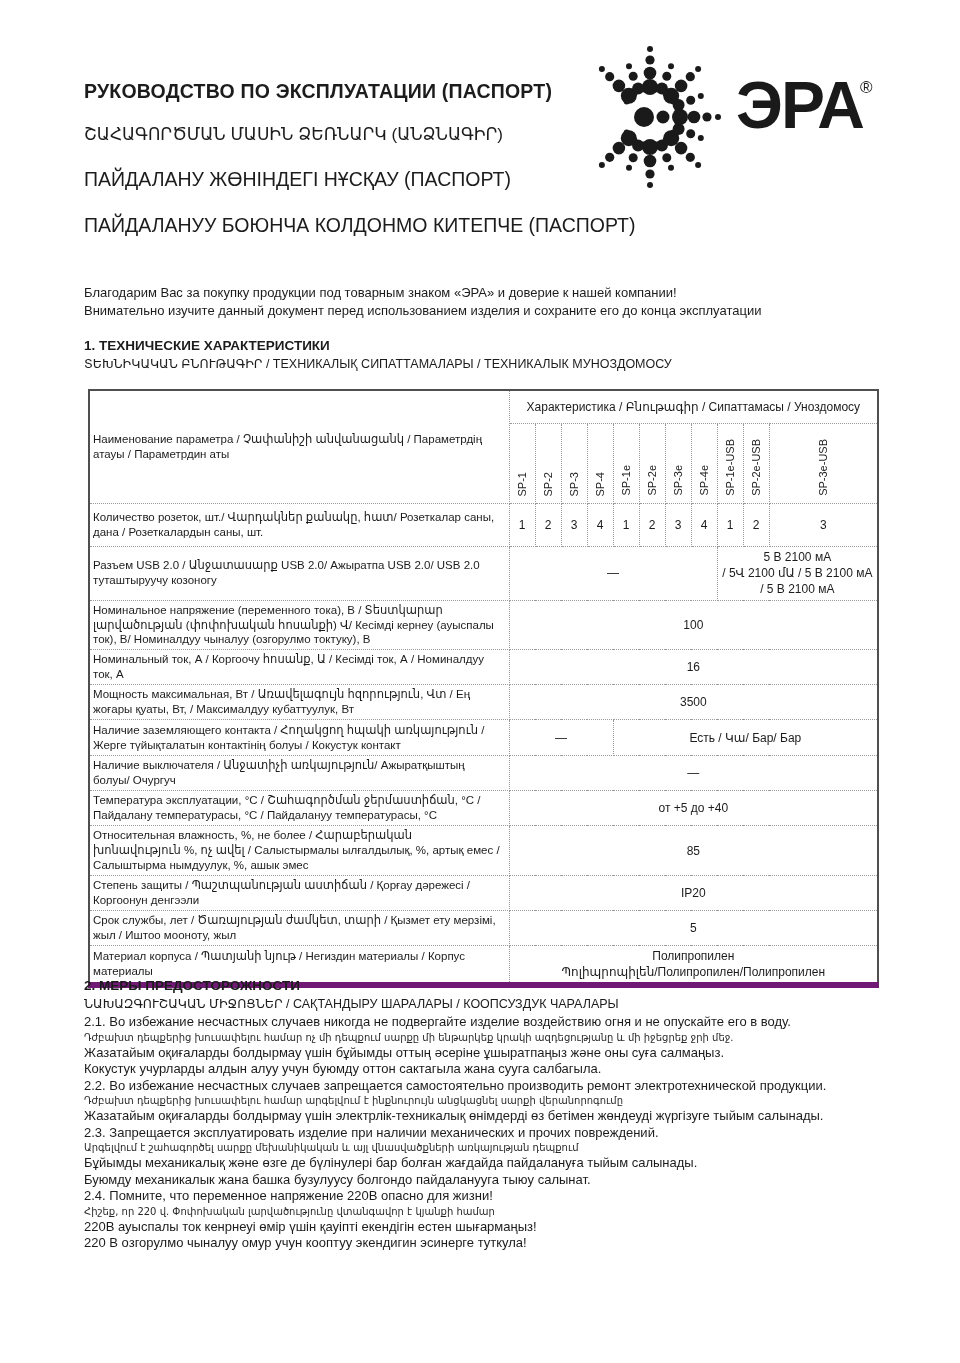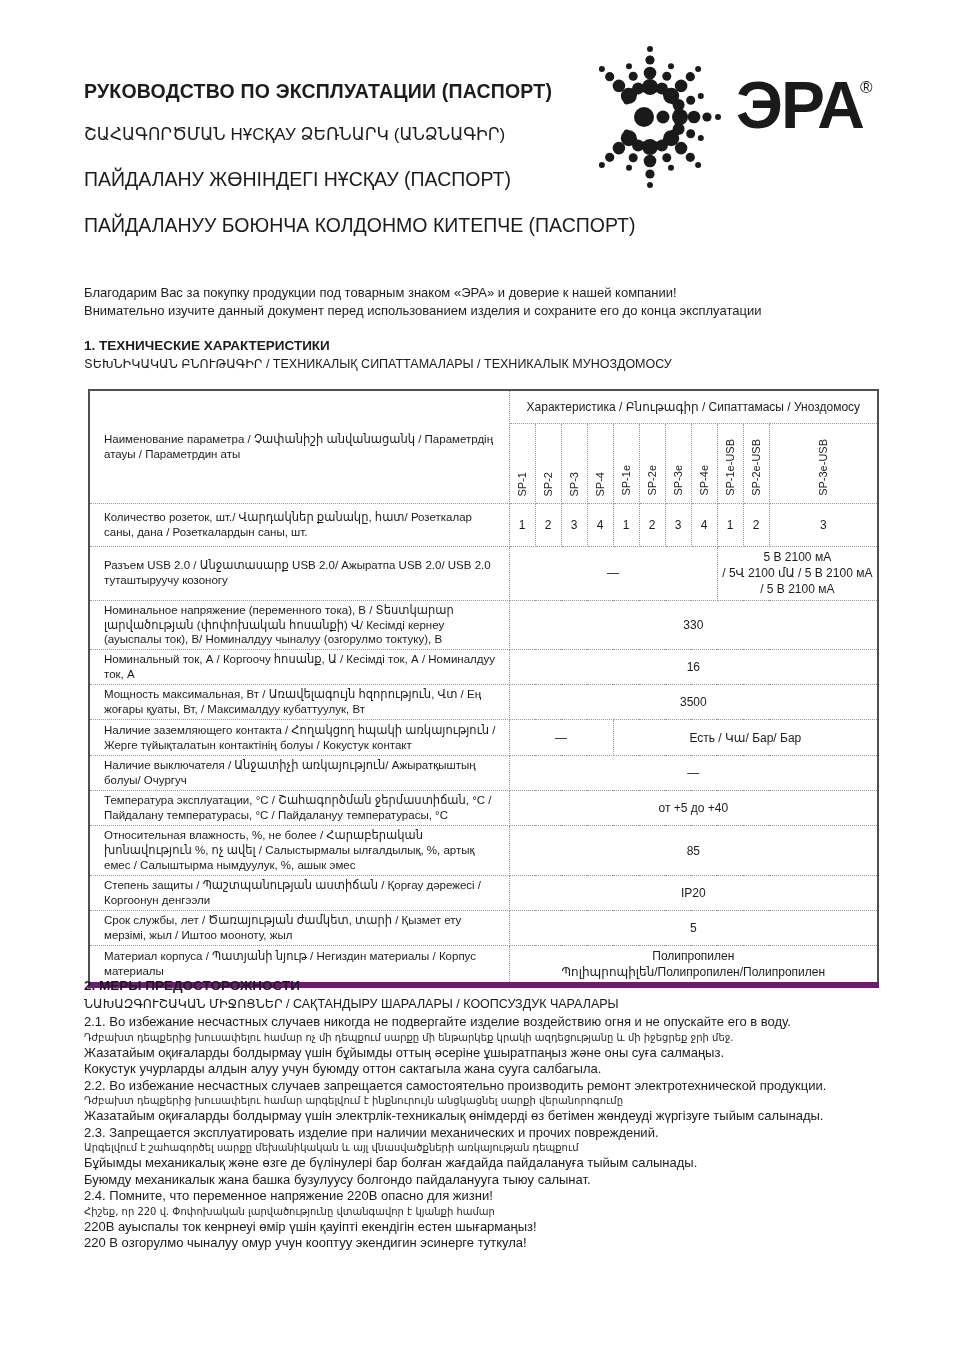--- a/index.html
+++ b/index.html
@@ -38,21 +38,21 @@
     border-collapse:collapse;table-layout:fixed;
     font-size:11.5px;
   }
   .spec-table td{
     border:1px dotted #9a9a9a;
     padding:2px 4px;vertical-align:middle;overflow:hidden;
   }
   .spec-table{border:2px solid #4f4f4f;}
   .spec-table tr.bottom-row td{border-bottom:6px solid #701a75;}
   td.param{
-    text-align:left;font-size:11.5px;line-height:1.3;padding-left:14px;padding-right:8px;
+    text-align:left;font-size:11.5px;line-height:1.3;padding-left:3px;padding-right:8px;
   }
   td.val{text-align:center;font-size:12px;}
   td.char-h{text-align:center;font-size:12px;height:28px;}
   tr.models-row td{vertical-align:bottom;text-align:center;padding:0 0 5px 0;}
   .vtext{
     display:inline-block;writing-mode:vertical-rl;transform:rotate(180deg);
     font-size:11px;line-height:1;white-space:nowrap;
   }
   .preline{white-space:pre-line;line-height:1.35;}
   tr.hr1{height:28px;} tr.hr2{height:80px;}
@@ -64,21 +64,21 @@
   .ln{white-space:nowrap;}
   .ln.ru{font-size:13px;line-height:16.5px;}
   .ln.hy{font-size:10px;line-height:14px;color:#2a2a2a;font-family:"DejaVu Sans",sans-serif;}
 </style>
 </head>
 <body>
 
 <div class="page">
 
   <div class="doc-title t-ru">РУКОВОДСТВО ПО ЭКСПЛУАТАЦИИ (ПАСПОРТ)</div>
-  <div class="doc-title t-hy">ՇԱՀԱԳՈՐԾՄԱՆ НҰСҚАУ ՁԵՌՆԱՐԿ (ԱՆՁՆԱԳԻՐ)</div>
+  <div class="doc-title t-hy">ՇԱՀԱԳՈՐԾՄԱՆ ՄԱՍԻՆ ՁԵՌՆԱՐԿ (ԱՆՁՆԱԳԻՐ)</div>
   <div class="doc-title t-kk">ПАЙДАЛАНУ ЖӨНІНДЕГІ НҰСҚАУ (ПАСПОРТ)</div>
   <div class="doc-title t-ky">ПАЙДАЛАНУУ БОЮНЧА КОЛДОНМО КИТЕПЧЕ (ПАСПОРТ)</div>
 
   <div class="logo">
     <svg id="era-dots" width="152" height="158" viewBox="0 0 152 158">
         <circle cx="50.8" cy="98.2" r="8" fill="#1a1a1a"></circle>
         <circle cx="40.9" cy="108.1" r="6.3" fill="#1a1a1a"></circle>
         <circle cx="31.7" cy="117.3" r="4.6" fill="#1a1a1a"></circle>
         <circle cx="23.9" cy="125.1" r="3" fill="#1a1a1a"></circle>
         <circle cx="72.0" cy="107.0" r="8" fill="#1a1a1a"></circle>
@@ -204,21 +204,21 @@
       <tr class="r1">
         <td class="param">Разъем USB 2.0 /  Անջատասարք USB 2.0/  Ажыратпа USB 2.0/  USB 2.0 туташтыруучу козоногу</td>
         <td class="val" colspan="8">—</td>
         <td class="val preline" colspan="3">5 В 2100 мА
 / 5Վ 2100 մԱ / 5 В 2100 мА
 / 5 В 2100 мА</td>
       </tr>
 
       <tr class="r2">
         <td class="param">Номинальное напряжение (переменного тока), В / Տեստկարար լարվածության (փոփոխական հոսանքի) Վ/ Кесімді кернеу (ауыспалы ток), В/ Номиналдуу чыналуу (озгорулмо токтуку), В</td>
-        <td class="val" colspan="11">330</td>
+        <td class="val" colspan="11">100</td>
       </tr>
 
       <tr class="r3">
         <td class="param">Номинальный ток, А / Коргоочу հոսանք, Ա / Кесімді ток, А / Номиналдуу ток, А</td>
         <td class="val" colspan="11">16</td>
       </tr>
 
       <tr class="r4">
         <td class="param">Мощность максимальная, Вт / Առավելագույն հզորություն, Վտ / Ең жоғары қуаты, Вт,  / Максималдуу кубаттуулук, Вт</td>
         <td class="val" colspan="11">3500</td>

